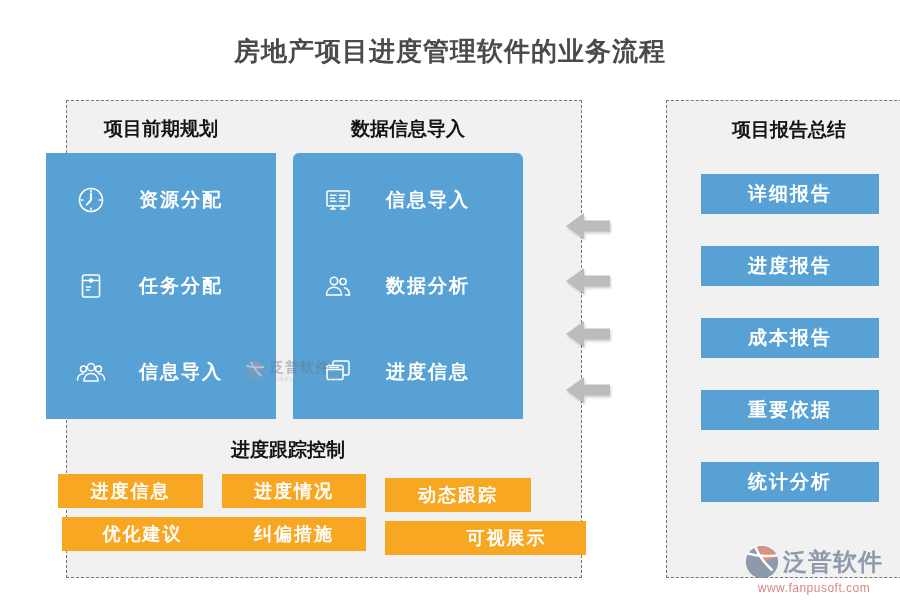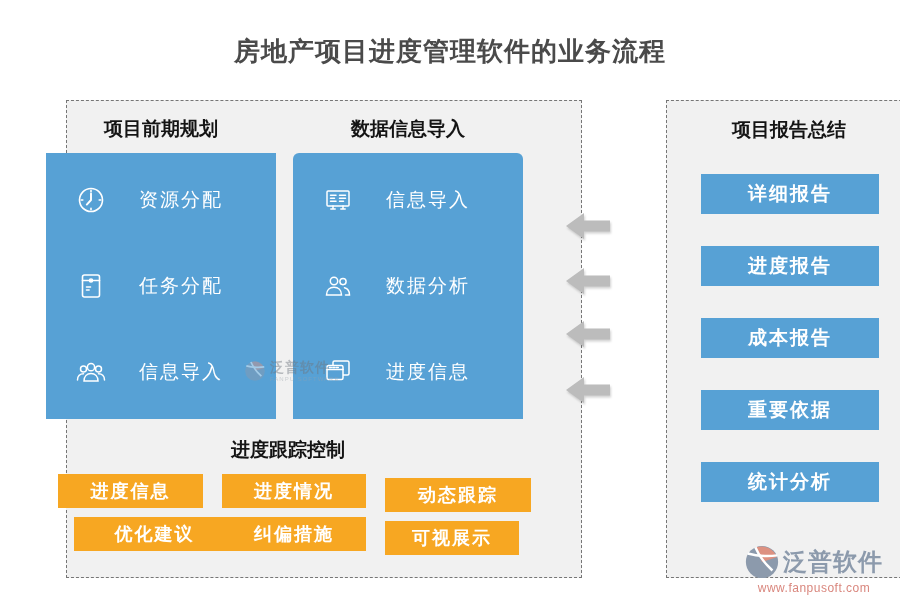--- a/index.html
+++ b/index.html
@@ -14,21 +14,21 @@
   .panel{
     position:absolute;background:#f1f1f1;border:1px dashed #767676;box-sizing:border-box;margin-left:36px;
   }
   .panel-left{left:30px;top:100px;width:516px;height:478px;}
   .panel-right{left:630px;top:100px;width:246px;height:478px;}
   .col-header{
     position:absolute;font-size:19px;font-weight:bold;color:#141414;text-align:center;
   }
   .bigbox{
     position:absolute;width:230px;height:94px;background:#57a1d5;color:#ffffff;
-    display:flex;align-items:center;font-size:19px;font-weight:normal;
+    display:flex;align-items:center;font-size:19px;font-weight:bold;
   }
   .bigbox .icn{margin-left:28px;width:34px;height:34px;flex:0 0 34px;}
   .bigbox .lbl{flex:1;text-align:center;padding-right:22px;letter-spacing:2px;}
   .obtn{
     position:absolute;height:34px;background:#f7a722;color:#ffffff;
     font-size:18px;font-weight:bold;text-align:center;line-height:34px;letter-spacing:2px;
   }
   .rbtn{
     position:absolute;left:34px;width:178px;height:40px;background:#57a1d5;color:#ffffff;
     font-size:19px;font-weight:bold;text-align:center;line-height:40px;letter-spacing:2px;
@@ -131,23 +131,23 @@
       </svg>
     </span>
     <span class="lbl">进度信息</span>
   </div>
 
   <div class="col-header" style="left:30px;top:437px;width:516px;">进度跟踪控制</div>
 
   <div class="obtn" style="left:58px;top:474px;width:145px;">进度信息</div>
   <div class="obtn" style="left:222px;top:474px;width:144px;">进度情况</div>
   <div class="obtn" style="left:385px;top:478px;width:146px;">动态跟踪</div>
-  <div class="obtn" style="left:74px;top:517px;width:161px;">优化建议</div>
+  <div class="obtn" style="left:62px;top:517px;width:161px;">优化建议</div>
   <div class="obtn" style="left:222px;top:517px;width:144px;">纠偏措施</div>
-  <div class="obtn" style="left:385px;top:521px;width:134px;">可视展示</div>
+  <div class="obtn" style="left:385px;top:521px;width:159px;padding-left:42px;">可视展示</div>
 
   <svg class="arrow" style="top:211px;" viewBox="0 0 44 30">
     <polygon points="0,15 18,2 18,9.5 44,9.5 44,20.5 18,20.5 18,28" fill="#bcbcbc"></polygon>
   </svg>
   <svg class="arrow" style="top:266px;" viewBox="0 0 44 30">
     <polygon points="0,15 18,2 18,9.5 44,9.5 44,20.5 18,20.5 18,28" fill="#bcbcbc"></polygon>
   </svg>
   <svg class="arrow" style="top:319px;" viewBox="0 0 44 30">
     <polygon points="0,15 18,2 18,9.5 44,9.5 44,20.5 18,20.5 18,28" fill="#bcbcbc"></polygon>
   </svg>

